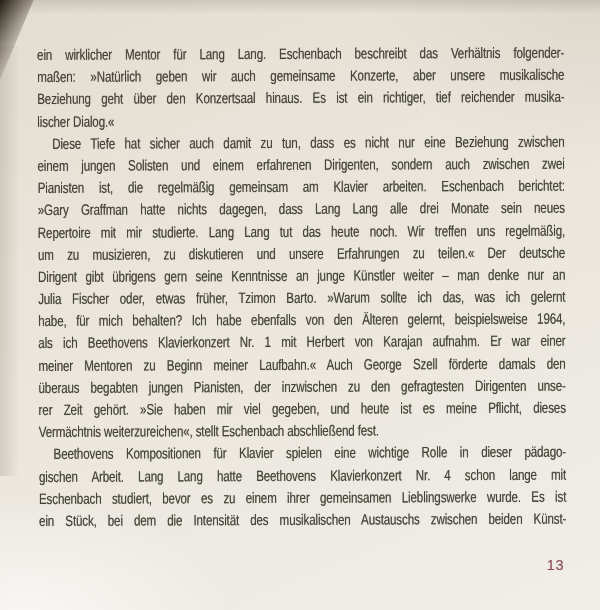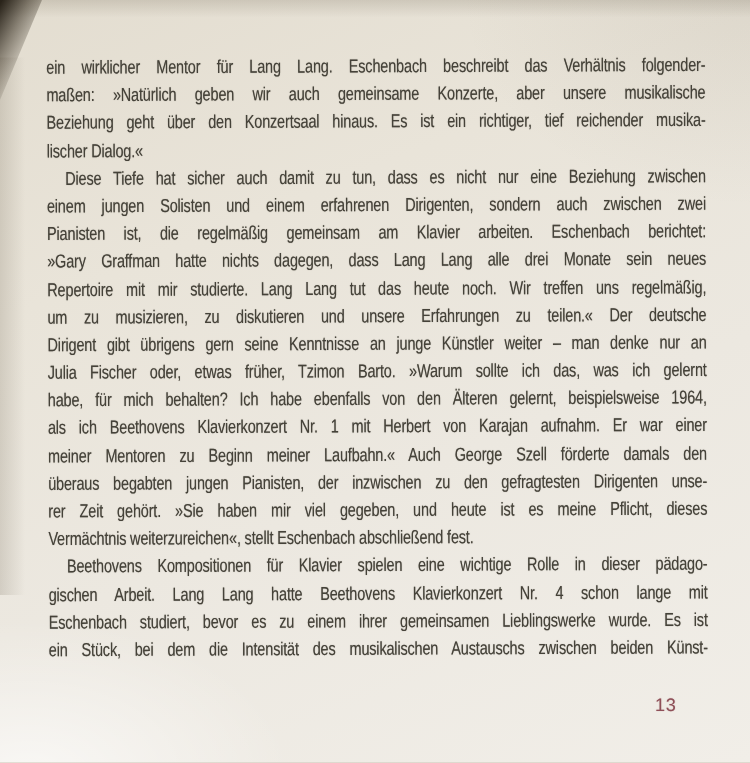--- a/index.html
+++ b/index.html
@@ -63,21 +63,21 @@
     text-align-last: left;
   }
   .line.ind {                     
     text-indent: 19px;
   }
   .pagenum {
     position: absolute;
     top: 557px;
     left: 524px;
     width: 40px;
-    text-align: left;
+    text-align: right;
     font-family: "Liberation Sans", "DejaVu Sans", sans-serif;
     font-size: 14.5px;
     letter-spacing: 0.5px;
     color: #8f5058;
     text-shadow: 0 0 0.8px rgba(143,80,88,0.5);
   }
 </style>
 </head>
 <body>
 

